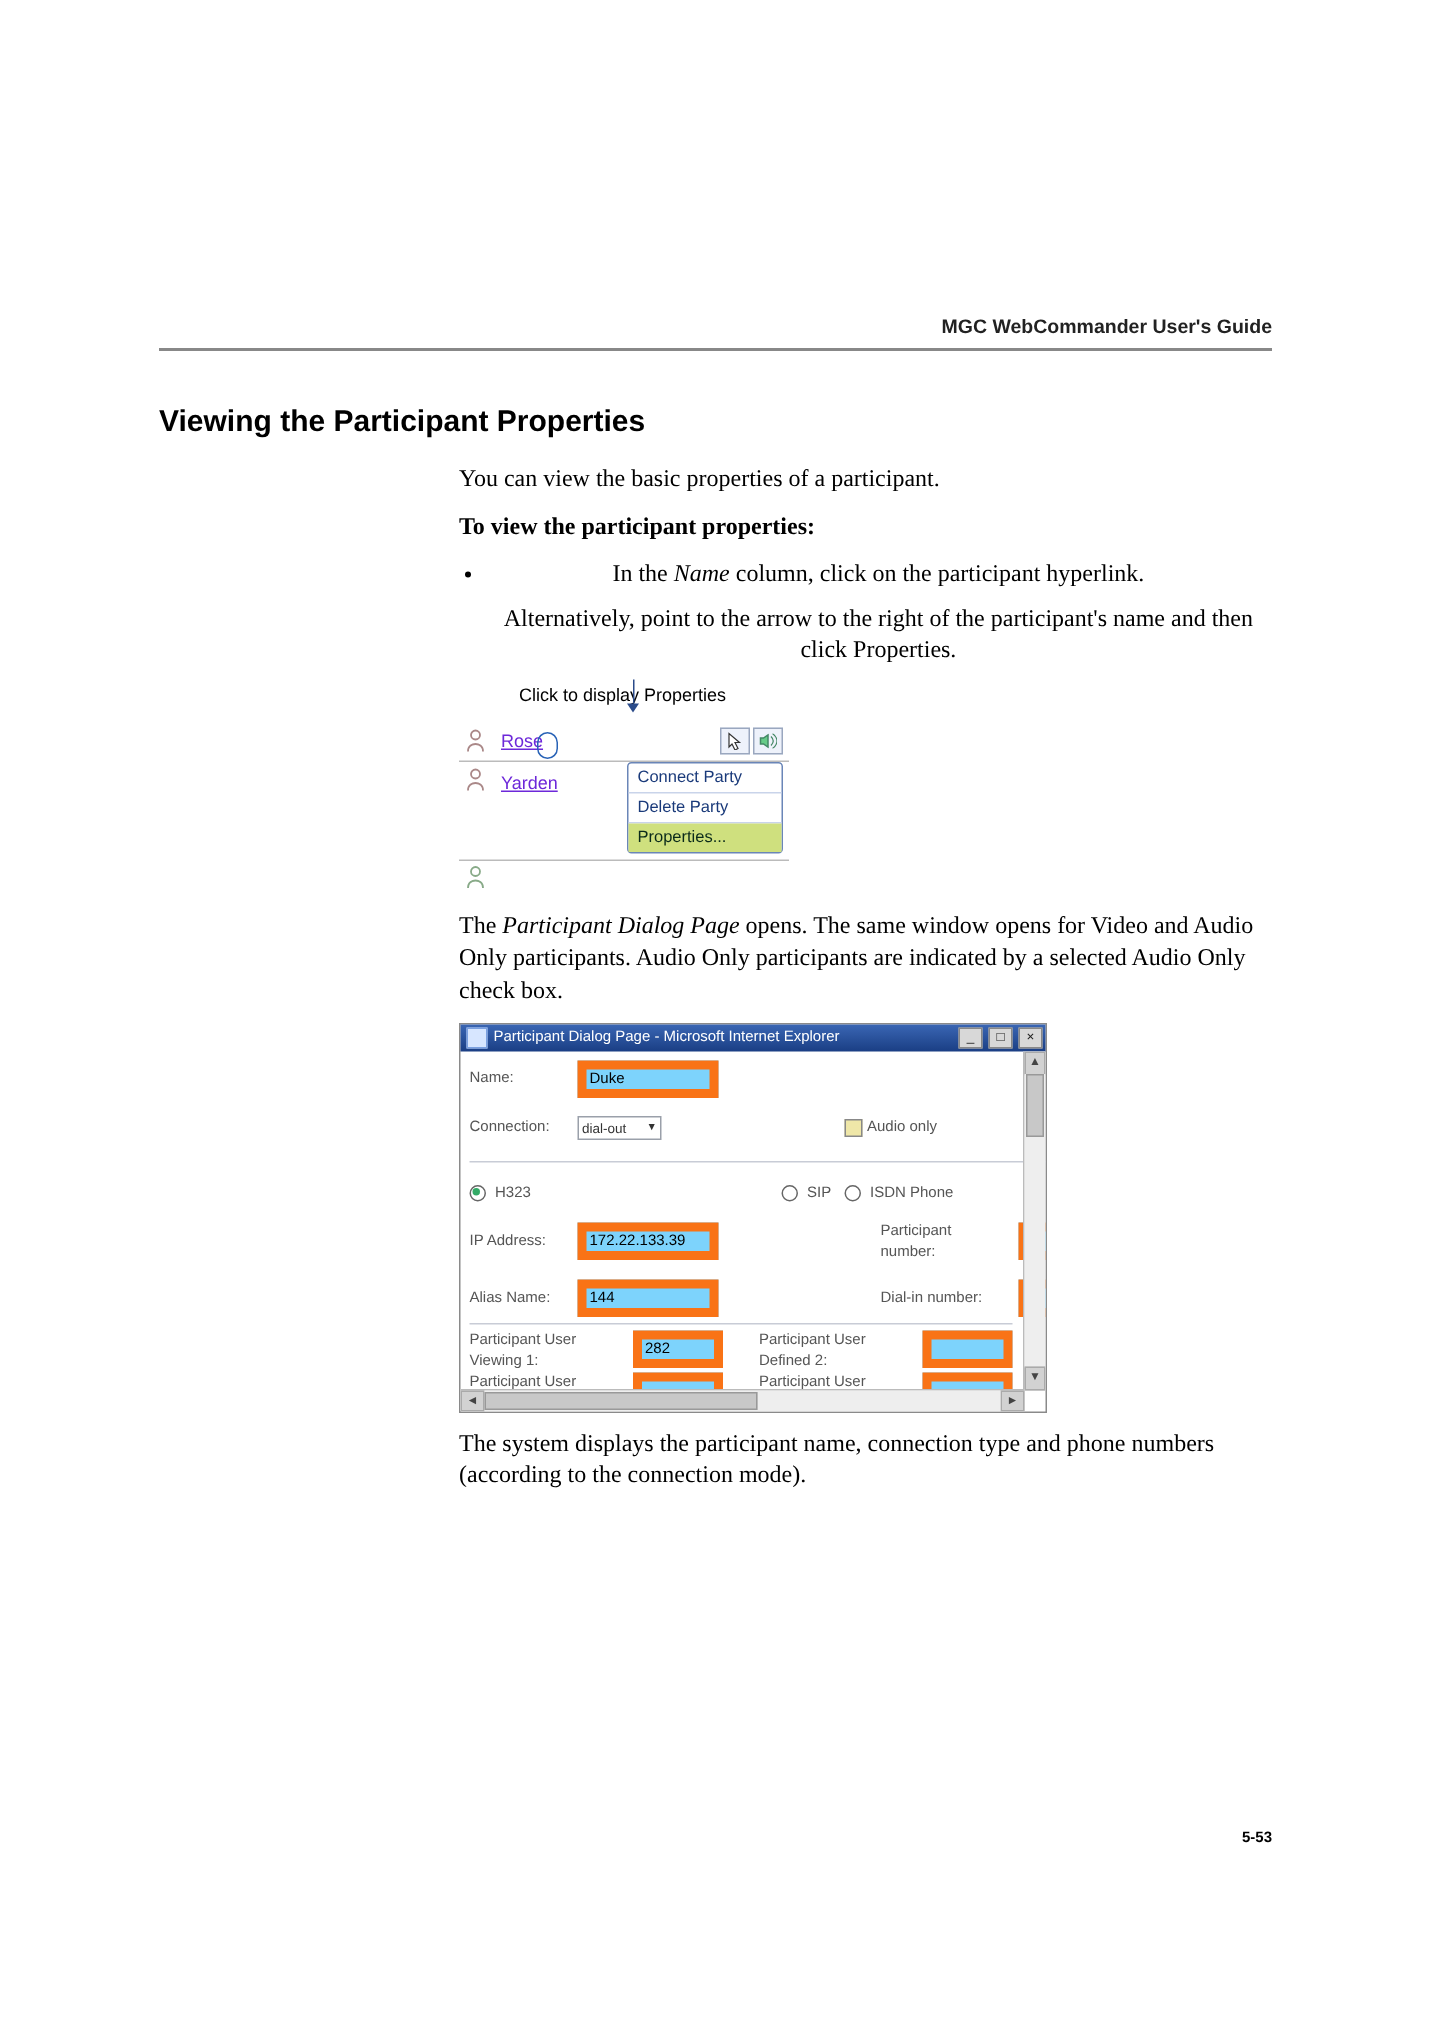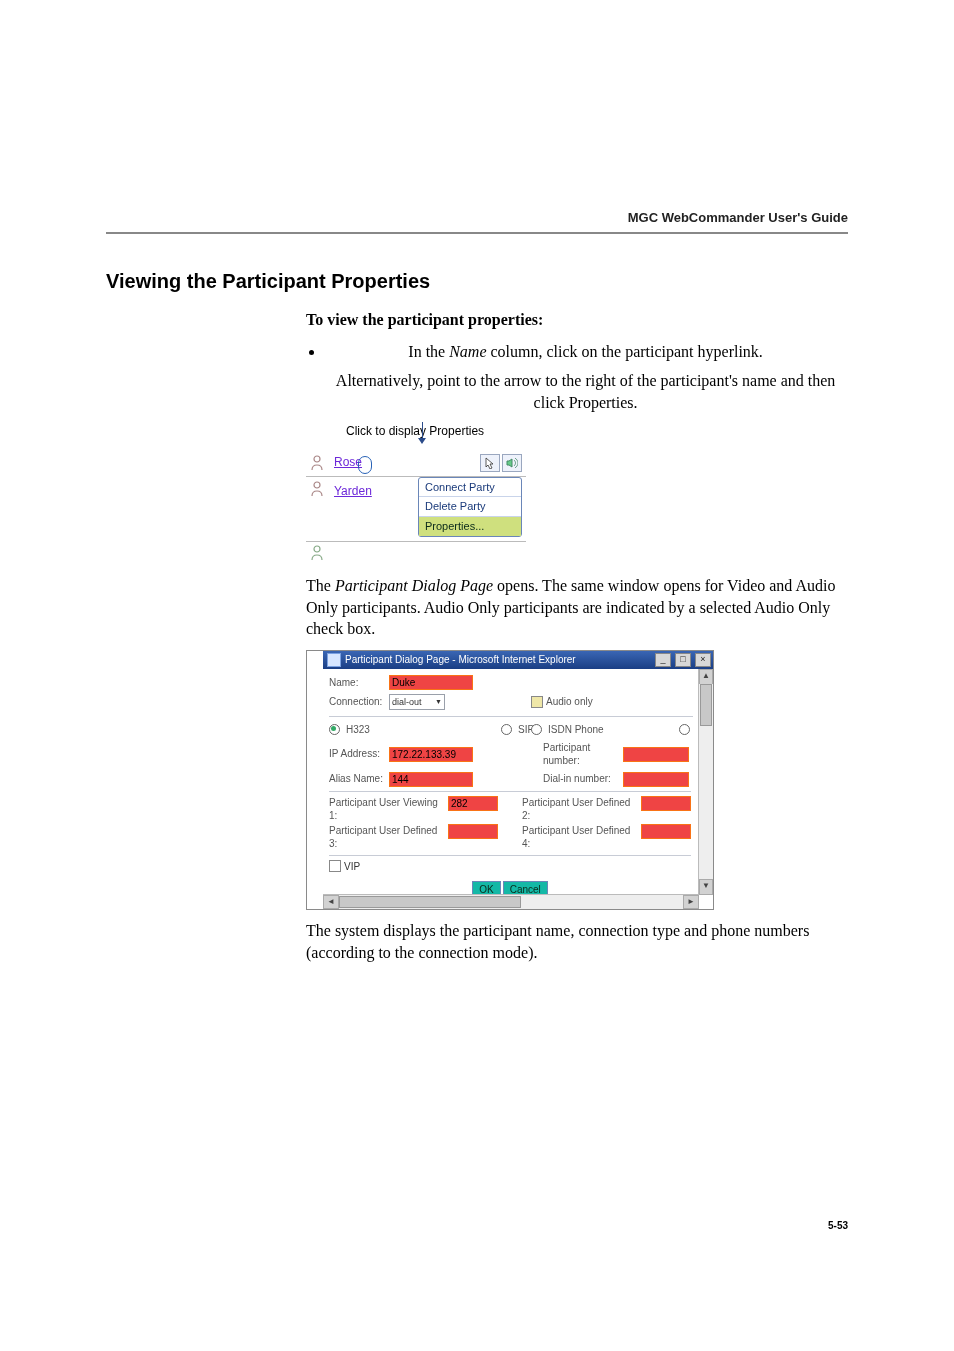--- a/index.html
+++ b/index.html
@@ -170,21 +170,20 @@
 
   
   .dialog-frame {
     width: 390px;
     border: 1px solid #8a8a8a;
     font-family: Tahoma, Arial, sans-serif;
     font-size: 10px;
     color: #333;
     background: #fff;
     margin-top:4px;
-    padding-left:16px;
   }
   .titlebar {
     display: flex;
     align-items: center;
     background: linear-gradient(#3a66b4, #1a3e84);
     color: #fff;
     font-size: 10px;
     padding: 2px 2px 2px 4px;
     gap: 4px;
   }
@@ -220,23 +219,23 @@
     left:0; right:14px; bottom:0;
     height:14px;
     background:#e6e6e6;
     border-top:1px solid #bbb;
     display:flex;
   }
   .dlg-hscroll .arr { width:14px; background:#d2d2d2; border:1px solid #aaa; font-size:8px; text-align:center; line-height:12px; color:#444;}
   .dlg-hscroll .track { flex:1; background:#eee; position:relative;}
   .dlg-hscroll .thumb { position:absolute; left:0; top:1px; bottom:1px; width:180px; background:#c8c8c8; border:1px solid #999; }
 
-  .dlg-grid { display:grid; grid-template-columns: 60px 90px 22px 30px 12px 80px 70px; row-gap:4px; align-items:center; }
+  .dlg-grid { display:grid; grid-template-columns: 60px 90px 22px 30px 12px 80px 70px; row-gap:4px; align-items:center;gap:12px; }
   .dlg-grid .lbl { color:#555; }
-  .tinput { border:1px solid #f97316; height:13px; padding:0 2px; font-size:10px; background:#ef4444; width:78px;}
+  .tinput { border:6px solid #f97316; height:13px; padding:0 2px; font-size:10px; background:#7dd3fc; width:78px;}
   .tselect { border:1px solid #9aa0aa; height:14px; font-size:9px; background:#fff; width:50px; display:flex; align-items:center; justify-content:space-between; padding:0 2px;}
   .tselect .tri { font-size:7px; }
   .chk { width:10px; height:10px; border:1px solid #888; background:#efe7a8; flex:none;}
   .radio { width:9px; height:9px; border:1px solid #666; border-radius:50%; background:#fff; display:inline-block; margin-right:3px; position:relative; flex:none;}
   .radio.on::after { content:""; position:absolute; left:1px; top:1px; width:5px; height:5px; border-radius:50%; background:#3a6; }
   .sep { height:1px; background:#c8ccd6; grid-column: 1 / -1; margin:2px 0;}
   .hr-full { height:1px; background:#c8ccd6; margin:4px 0; }
 
   .udef-row { display:flex; gap:6px; margin-top:1px;}
   .udef-row .ulbl { width:122px; color:#555; }
@@ -261,20 +260,21 @@
 <body>
 
 <div class="page">
   <div class="running-head">MGC WebCommander User's Guide</div>
   <div class="rule"></div>
 
   <div class="content">
     <h2 class="section-title">Viewing the Participant Properties</h2>
 
     <div class="body-indent">
+      <p>You can view the basic properties of a participant.</p>
 
       <p class="subhead">To view the participant properties:</p>
 
       <ul class="bullets">
         <li>
           <span>In the </span><span class="italic">Name</span><span> column, click on the participant hyperlink.</span>
           <div style="margin-top:8px">
             <span>Alternatively, point to the arrow to the right of the participant's name and then click </span><span class="bold">Properties</span><span>.</span>
           </div>
         </li>

